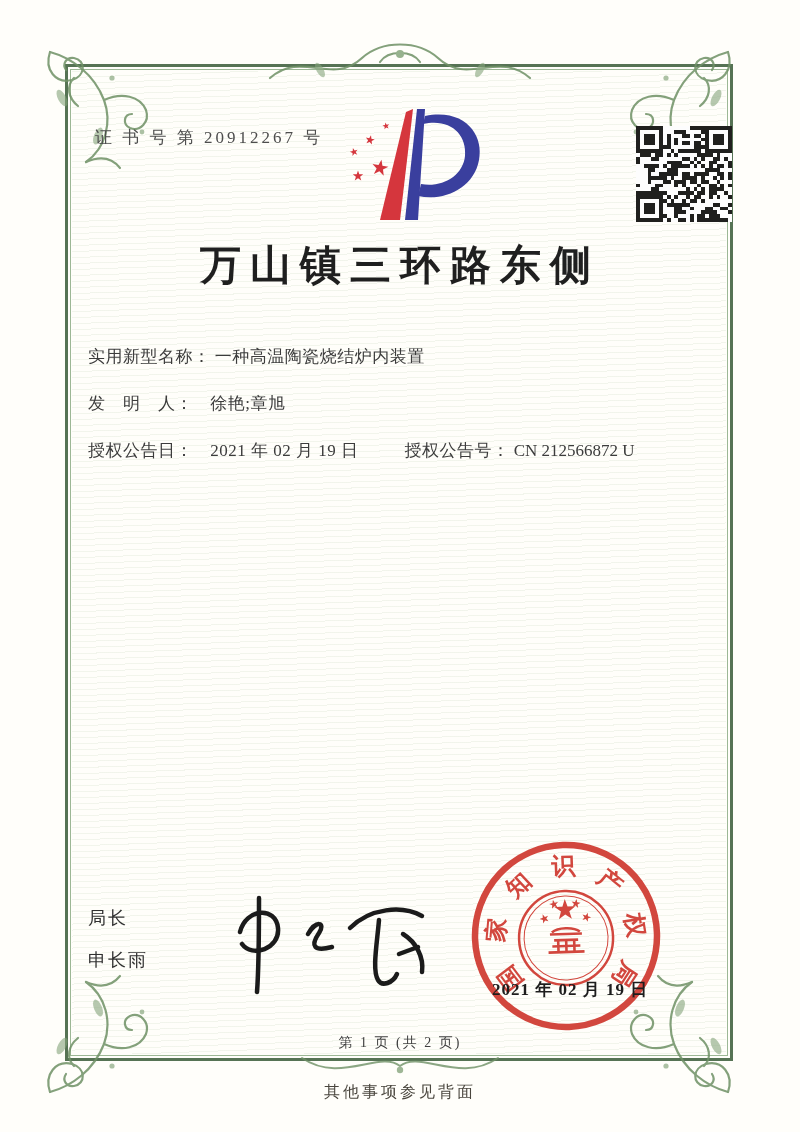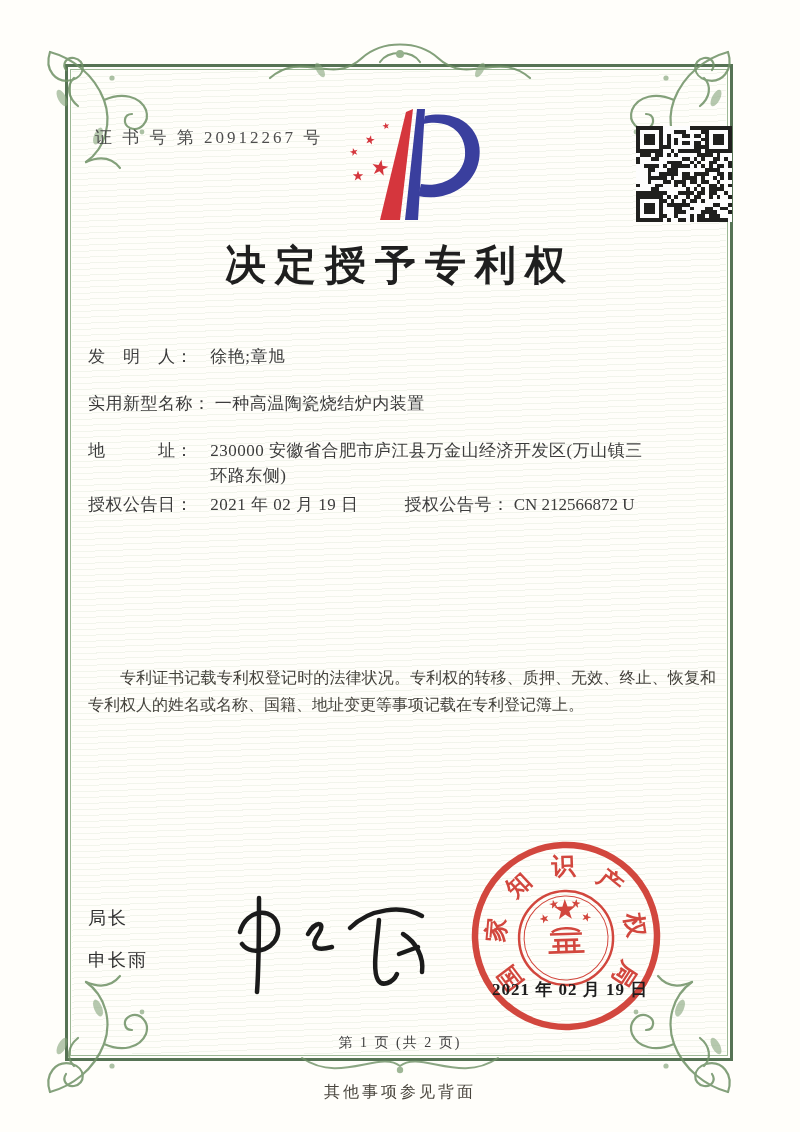--- a/index.html
+++ b/index.html
@@ -456,45 +456,40 @@
       <i style="grid-row:25;grid-column:17"></i>
       <i style="grid-row:25;grid-column:18"></i>
       <i style="grid-row:25;grid-column:19"></i>
       <i style="grid-row:25;grid-column:20"></i>
       <i style="grid-row:25;grid-column:21"></i>
       <i style="grid-row:25;grid-column:22"></i>
       <i style="grid-row:25;grid-column:23"></i>
       <i style="grid-row:25;grid-column:24"></i>
     </div>
 
-  <h1 class="title">决定授予专利权</h1>
+  <h1 class="title">万山镇三环路东侧</h1>
 
   <div class="fields">
-    <div class="field-row">
-      <span class="lab">发　明　人：</span>
-      <span class="val">徐艳;章旭</span>
-    </div>
     <div class="field-row">
       <span class="lab">实用新型名称：</span>
       <span class="val">一种高温陶瓷烧结炉内装置</span>
     </div>
-    <div class="field-row addr">
-      <span class="lab">地　　　址：</span>
-      <span class="val">230000 安徽省合肥市庐江县万金山经济开发区(万山镇三环路东侧)</span>
+    <div class="field-row">
+      <span class="lab">发　明　人：</span>
+      <span class="val">徐艳;章旭</span>
     </div>
     <div class="field-row grant-row">
       <span class="lab">授权公告日：</span>
       <span class="val">2021 年 02 月 19 日</span>
       <span class="lab" style="min-width:104px">授权公告号：</span>
       <span>CN 212566872 U</span>
     </div>
   </div>
 
   <div class="body-text">
-    <p>专利证书记载专利权登记时的法律状况。专利权的转移、质押、无效、终止、恢复和专利权人的姓名或名称、国籍、地址变更等事项记载在专利登记簿上。</p>
   </div>
 
   <div class="signoff">
     <div>局长</div>
     <div class="name">申长雨</div>
   </div>
 
   <svg class="sig" width="220" height="108" viewBox="0 0 220 108">
     <g fill="none" stroke="#1b1b1b" stroke-width="4.5" stroke-linecap="round" stroke-linejoin="round">
       <path d="M28,40 C34,16 64,14 66,36 C68,57 40,66 30,52"></path>

